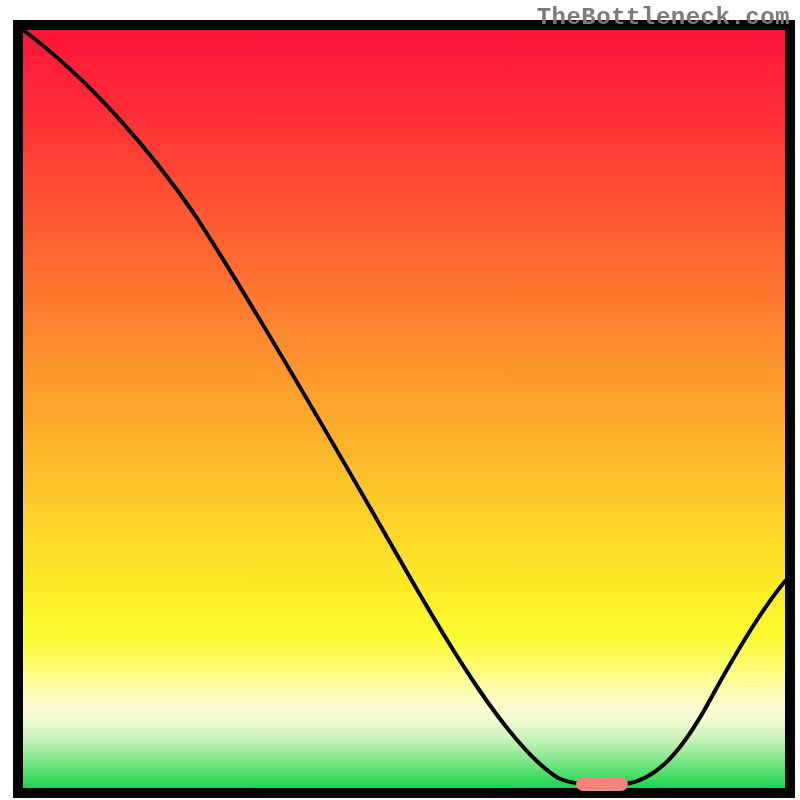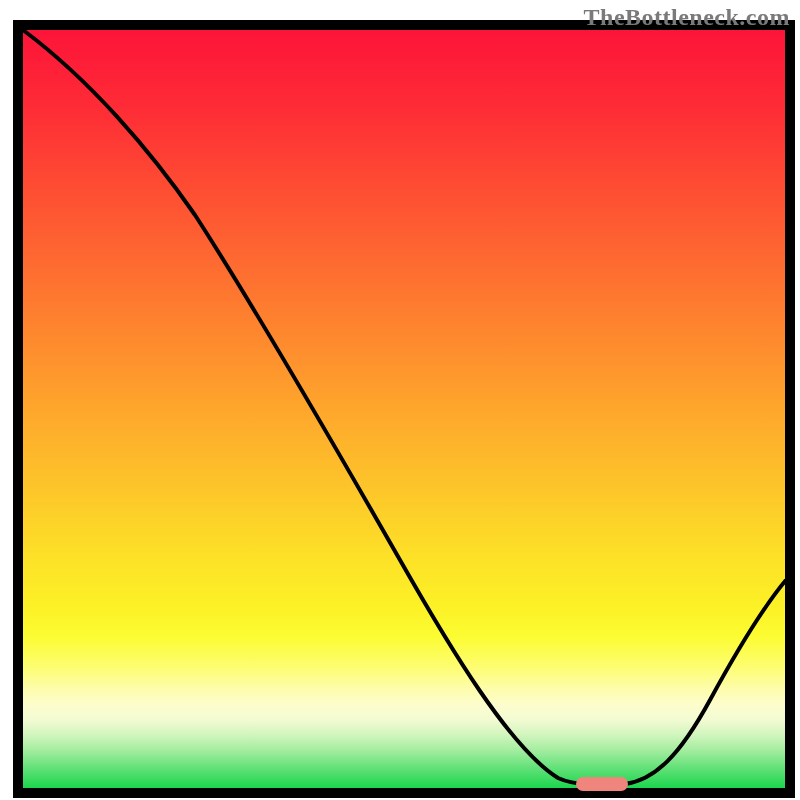--- a/index.html
+++ b/index.html
@@ -12,21 +12,21 @@
   }
   .canvas {
     position: relative;
     width: 800px;
     height: 800px;
   }
   .watermark {
     position: absolute;
     top: 4px;
     right: 10px;
-    font-family: Liberation Serif, serif;
+    font-family: Liberation Mono, monospace;
     font-size: 24px;
     font-weight: bold;
     color: #7a7a7a;
     letter-spacing: 0.5px;
   }
   svg {
     position: absolute;
     inset: 0;
   }
 </style>

